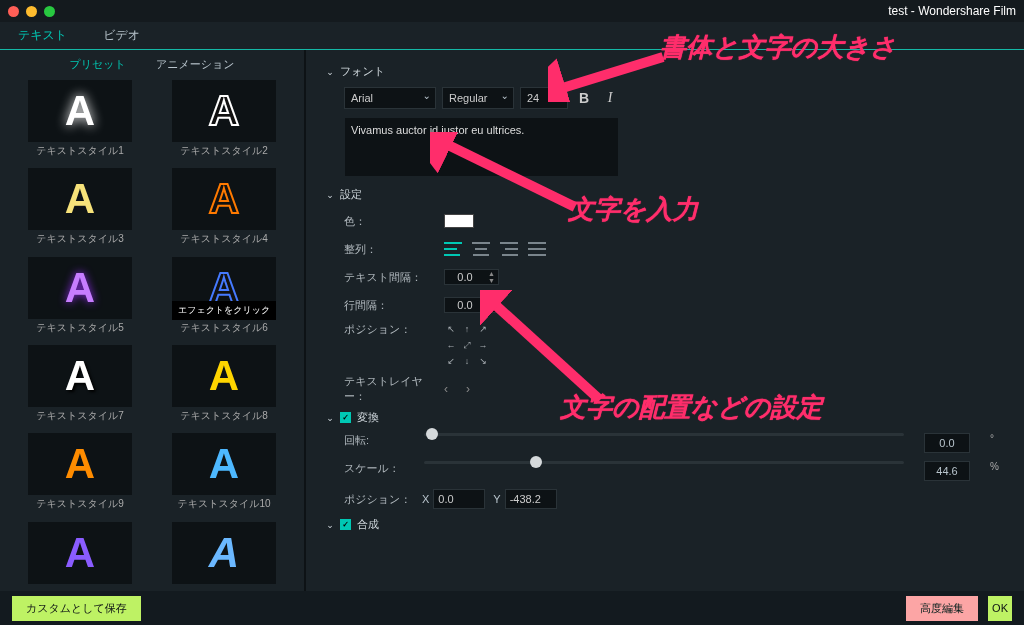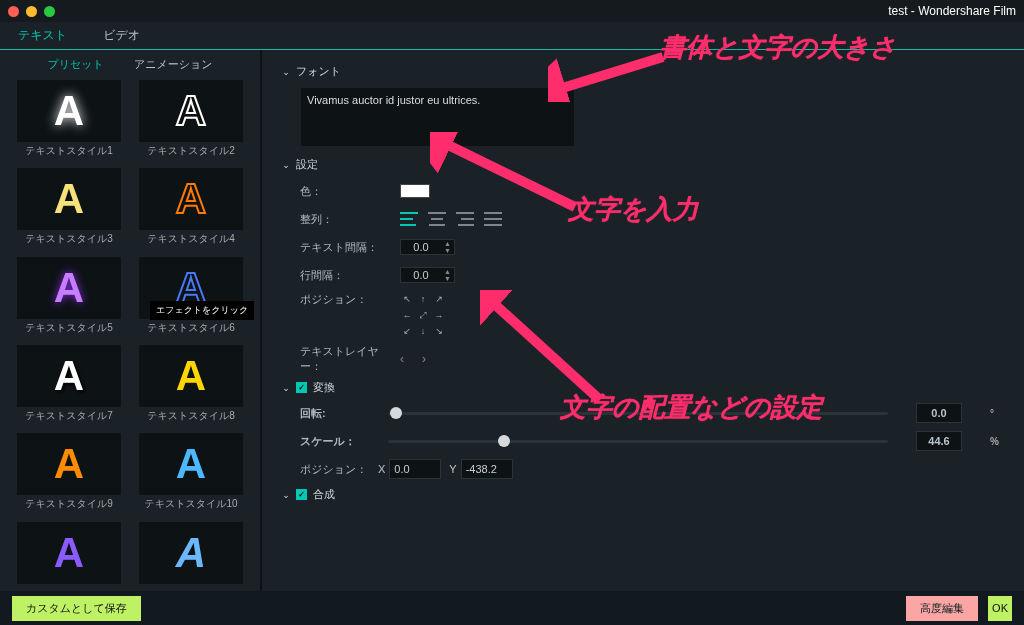--- a/index.html
+++ b/index.html
@@ -8,21 +8,21 @@
 .traffic-lights { display: flex; gap: 7px; }
 .tl { width: 11px; height: 11px; border-radius: 50%; }
 .tl-close { background: #ff5f57; }
 .tl-min { background: #febc2e; }
 .tl-max { background: #28c840; }
 .titlebar-title { position: absolute; right: 8px; color: #fff; font-size: 12px; }
 .main-tabs { height: 28px; display: flex; border-bottom: 1px solid #14b8a6; }
 .main-tab { padding: 0 18px; display: flex; align-items: center; font-size: 12px; cursor: pointer; }
 .main-tab.active { color: #00c8b4; }
 .body-area { display: flex; height: 542px; }
-.left-panel { width: 260px; display: flex; flex-direction: column; }
+.left-panel { width: 304px; display: flex; flex-direction: column; }
 .sub-tabs { height: 28px; display: flex; justify-content: center; gap: 30px; align-items: center; font-size: 11px; }
 .sub-tab { cursor: pointer; }
 .sub-tab.active { color: #00c8b4; }
 .preset-grid { flex: 1; overflow-y: auto; padding: 2px 12px 0 12px; display: grid; grid-template-columns: 1fr 1fr; gap: 4px 8px; }
 .preset-item { display: flex; flex-direction: column; align-items: center; cursor: pointer; position: relative; }
 .preset-thumb { width: 104px; height: 62px; background: #0d1215; display: flex; align-items: center; justify-content: center; font-size: 42px; font-weight: 900; }
 .preset-label { font-size: 10px; color: #aaa; margin-top: 2px; margin-bottom: 4px; }
 .tooltip { position: absolute; background: #000; color: #fff; padding: 3px 6px; font-size: 9px; top: 44px; left: 16px; white-space: nowrap; z-index: 5; }
 .vsep { width: 2px; background: #0d1215; }
 .right-panel { flex: 1; overflow-y: auto; padding: 8px 20px 0 20px; }
@@ -43,21 +43,21 @@
 .align-btn { width: 18px; height: 14px; cursor: pointer; display: flex; flex-direction: column; justify-content: space-between; }
 .align-btn span { height: 2px; background: #7a858c; display: block; }
 .align-btn.active span { background: #00c8b4; }
 .spinner { display: flex; align-items: center; background: #0d1215; border: 1px solid #2a3338; }
 .spinner input { width: 40px; background: transparent; border: none; color: #ccc; text-align: center; font-size: 11px; }
 .spin-arrows { display: flex; flex-direction: column; font-size: 7px; color: #888; padding: 0 3px; line-height: 7px; cursor: pointer; }
 .pos-grid { display: grid; grid-template-columns: repeat(3, 14px); grid-template-rows: repeat(3, 14px); gap: 2px; }
 .pos-grid span { color: #aab0b5; font-size: 9px; cursor: pointer; text-align: center; line-height: 14px; }
 .layer-nav { display: flex; gap: 18px; color: #888; font-size: 12px; }
 .layer-nav span { cursor: pointer; }
-.slider-row { display: flex; align-items: center; margin: 8px 0 8px 18px; gap: 28px; font-weight: bold; }
+.slider-row { display: flex; margin: 8px 0 8px 18px; gap: 20px; }
 .slider-label { width: 60px; color: #b0b8bd; font-size: 11px; }
 .slider-track { flex: 1; height: 3px; background: #2a3338; position: relative; border-radius: 2px; cursor: pointer; }
 .slider-thumb { position: absolute; width: 12px; height: 12px; background: #d5d9db; border-radius: 50%; top: -5px; }
 .slider-val { width: 46px; background: #0d1215; border: 1px solid #2a3338; text-align: center; padding: 3px 0; font-size: 11px; }
 .slider-unit { width: 14px; color: #aaa; font-size: 10px; }
 .pos-xy { display: flex; align-items: center; gap: 8px; margin: 8px 0 8px 18px; font-size: 11px; }
 .pos-xy .lbl { width: 70px; color: #b0b8bd; }
 .xy-field { display: flex; align-items: center; gap: 4px; }
 .xy-field input { width: 52px; background: #0d1215; border: 1px solid #2a3338; color: #ccc; padding: 3px 4px; font-size: 11px; }
 .footer { position: absolute; bottom: 0; left: 0; right: 0; height: 34px; display: flex; align-items: center; justify-content: space-between; padding: 0 12px; background: #131a1f; }
@@ -155,20 +155,27 @@
         </div>
     </div>
   </div>
   <div class="vsep"></div>
 
   <div class="right-panel">
     <div class="section-hdr">
       <span class="chev">⌄</span>
       <span>フォント</span>
     </div>
+    <div class="font-row">
+      <span class="sel-wrap"><select class="sel" style="width:92px"><option>Arial</option></select></span>
+      <span class="sel-wrap"><select class="sel" style="width:72px"><option>Regular</option></select></span>
+      <span class="sel-wrap"><select class="sel" style="width:48px"><option>24</option></select></span>
+      <div class="bi-btn" style="font-weight:bold">B</div>
+      <div class="bi-btn" style="font-style:italic;font-family:serif">I</div>
+    </div>
     <div class="textarea-wrap">
       <textarea style="">Vivamus auctor id justor eu ultrices.</textarea>
     </div>
 
     <div class="section-hdr">
       <span class="chev">⌄</span>
       <span>設定</span>
     </div>
     <div class="settings-row">
       <div class="settings-label">色：</div>

